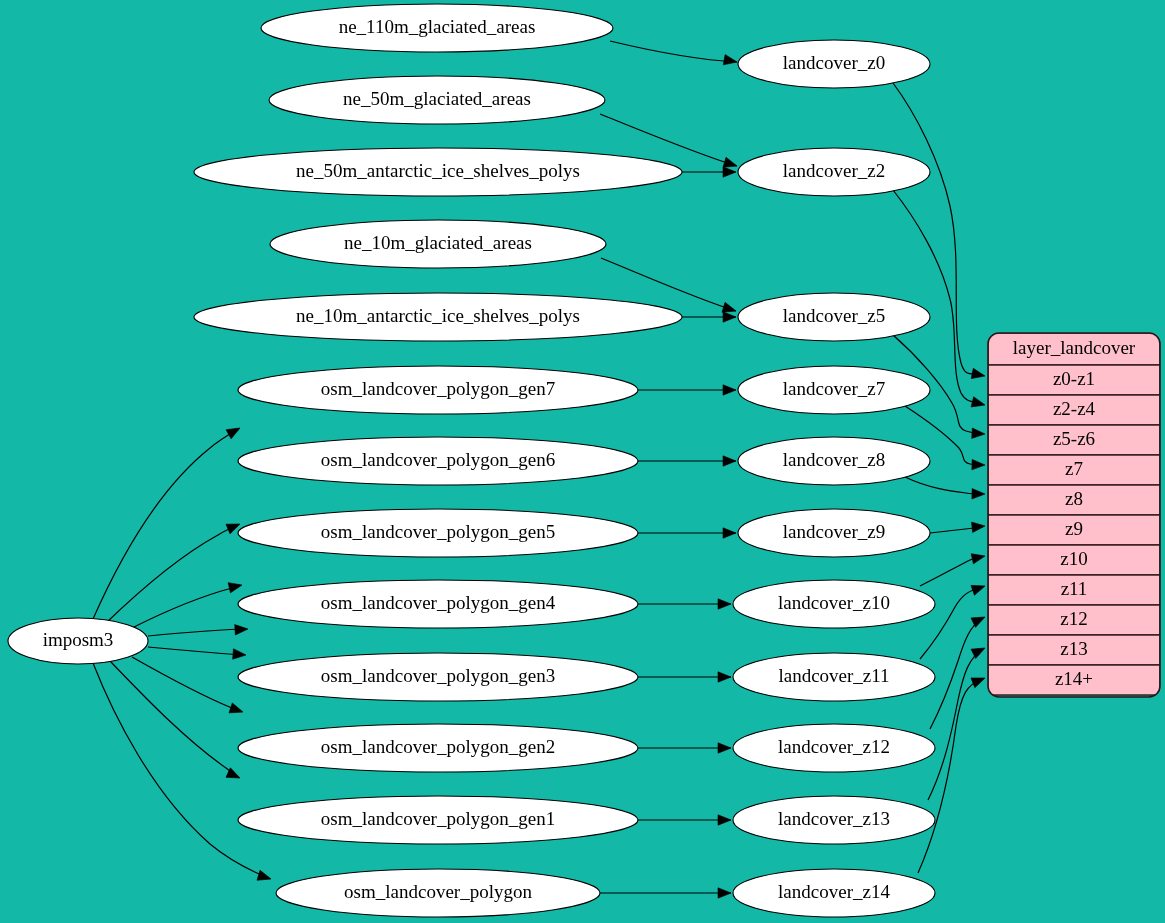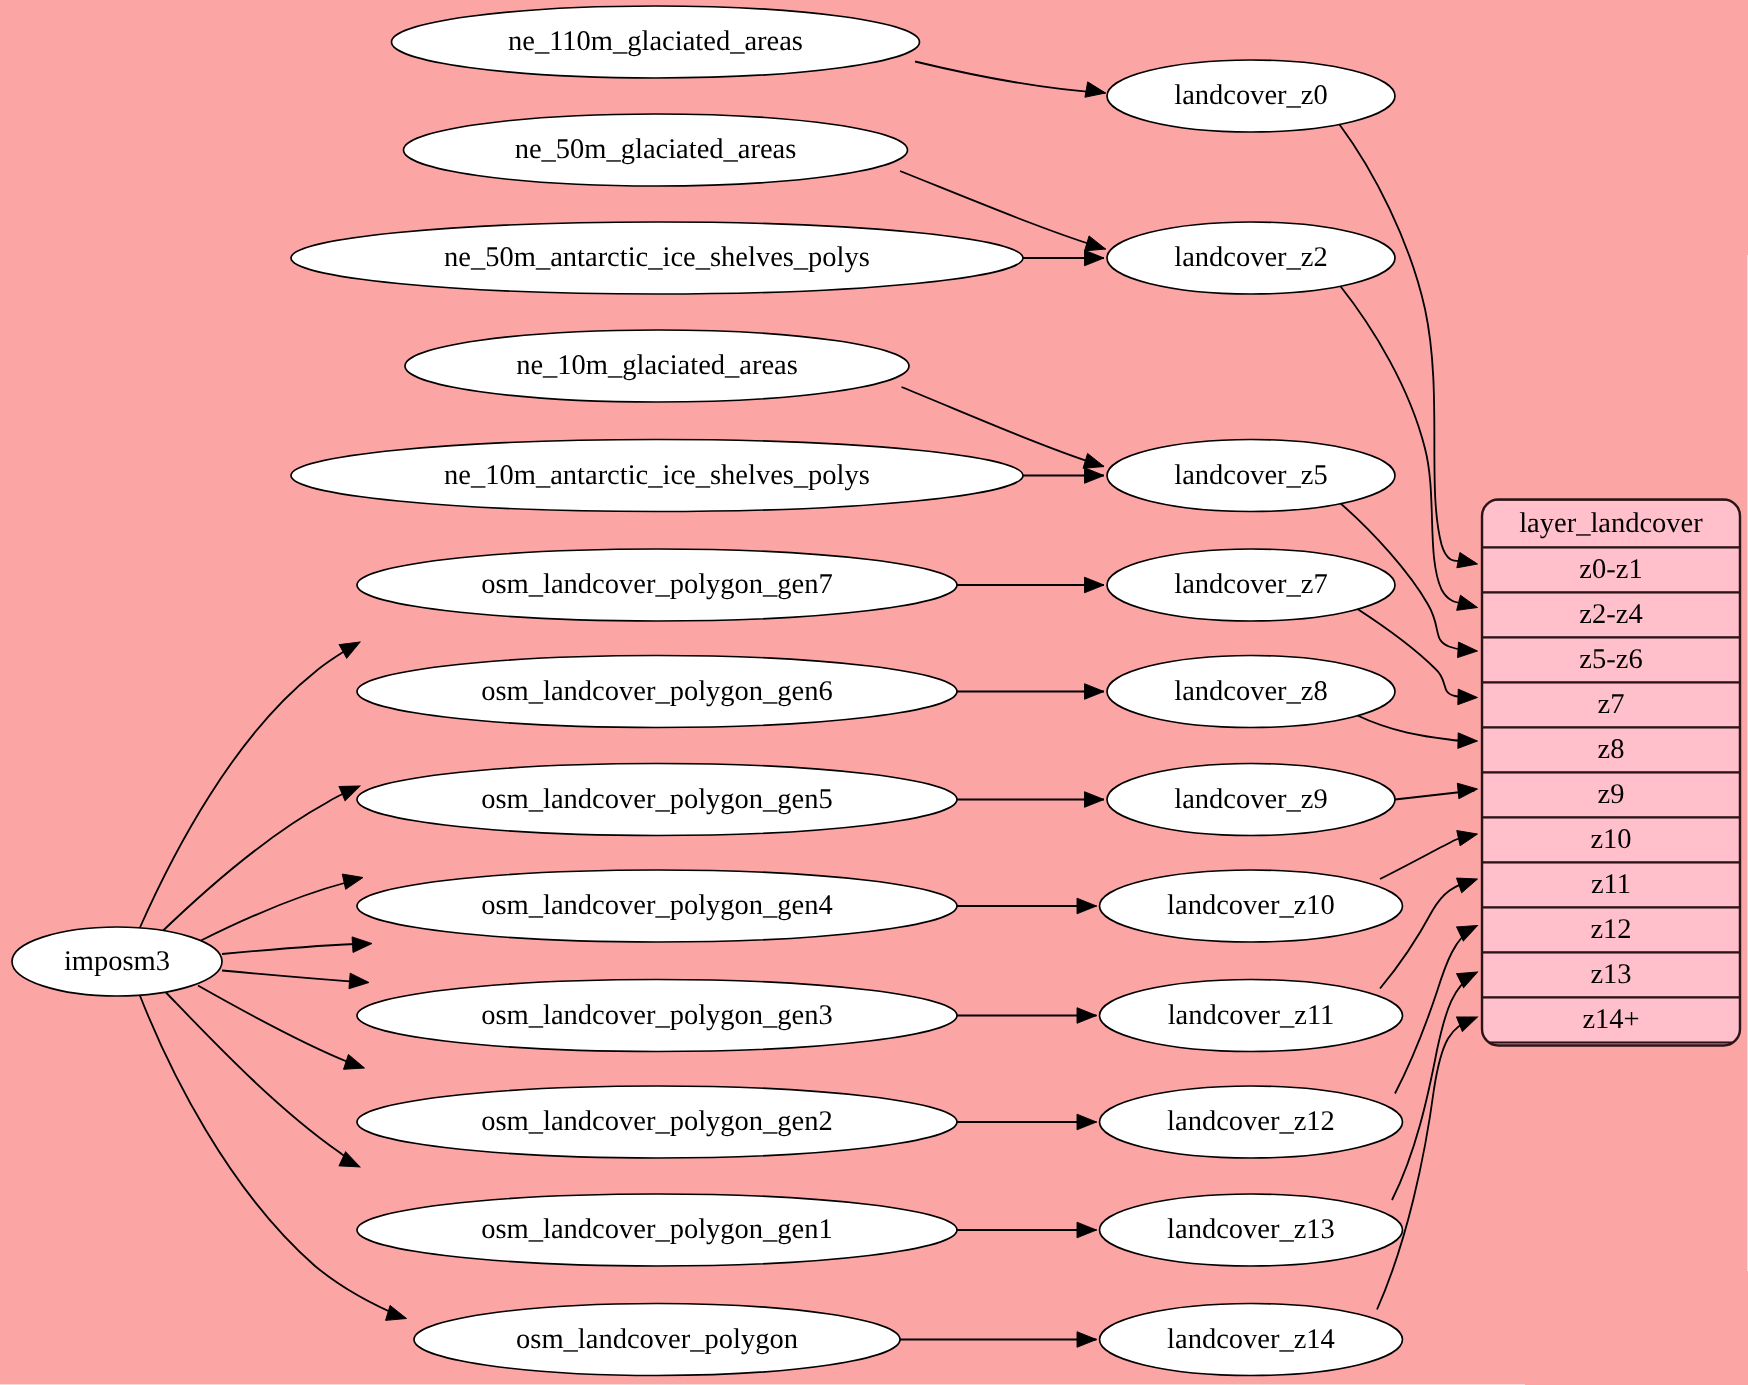--- a/index.html
+++ b/index.html
@@ -4,21 +4,21 @@
 <style>
   html, body {
     margin: 0;
     padding: 0;
     background: #ffffff;
   }
   #graph-root {
     position: relative;
     width: 1165px;
     height: 923px;
-    background: #fca5a5;
+    background: #14b8a6;
     font-family: "Liberation Serif", "DejaVu Serif", serif;
   }
   svg.graph-canvas {
     display: block;
     width: 1165px;
     height: 923px;
   }
   .node-ellipse {
     fill: #ffffff;
     stroke: #000000;

